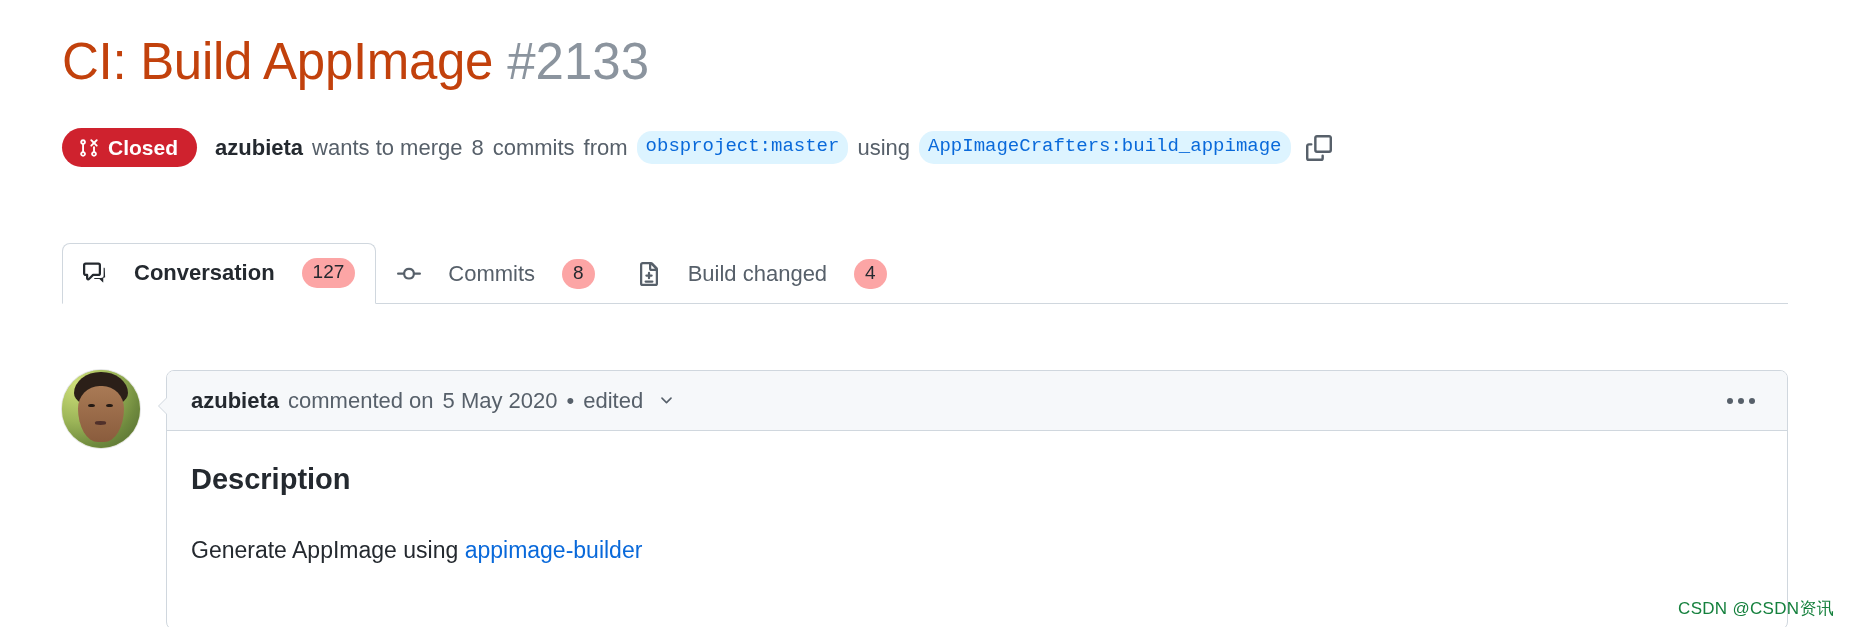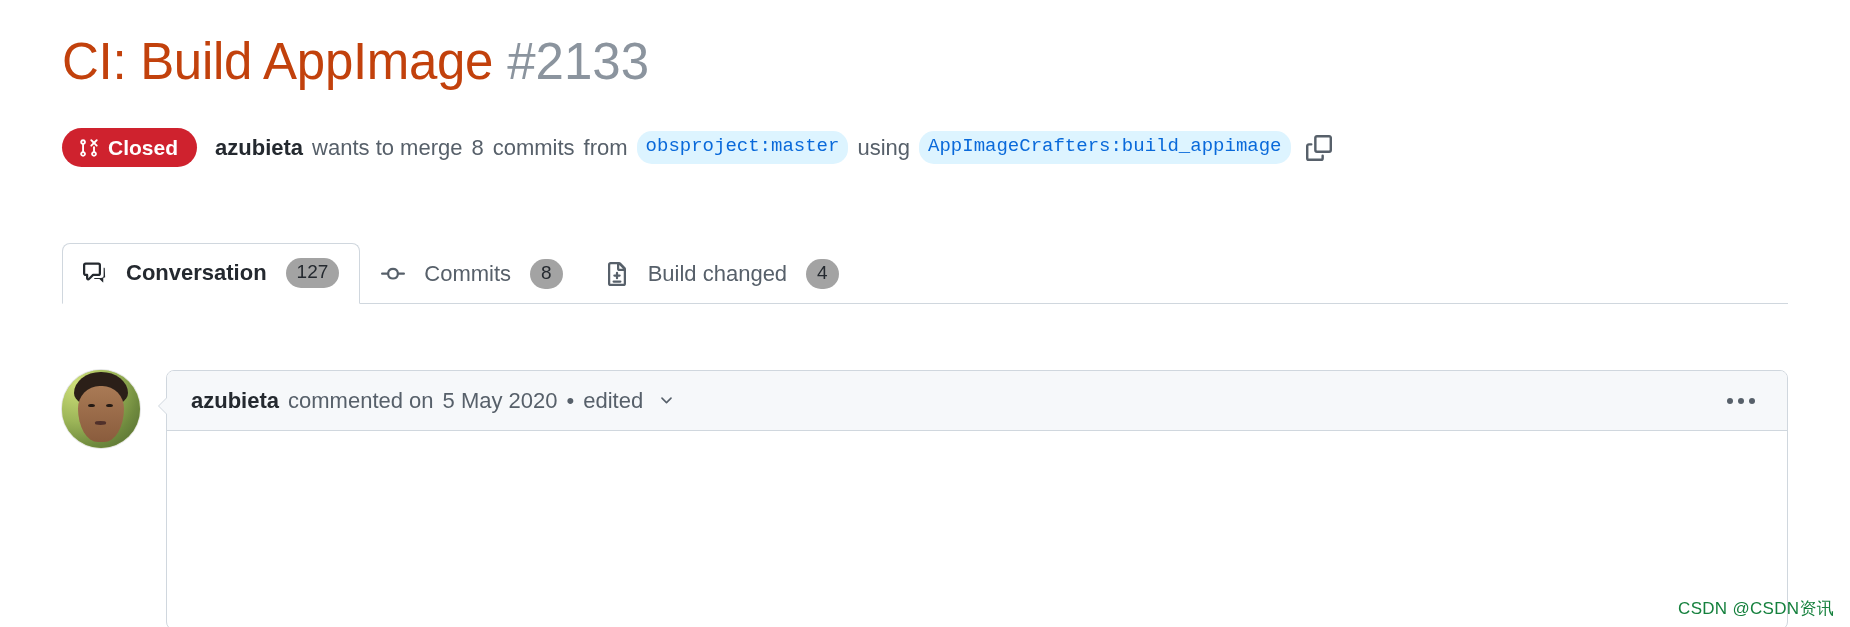--- a/index.html
+++ b/index.html
@@ -112,21 +112,21 @@
     position: absolute;
     left: 0;
     bottom: -1px;
     display: flex;
     align-items: flex-end;
     gap: 0px;
   }
   .tab {
     display: flex;
     align-items: center;
-    gap: 19px;
+    gap: 27px;
     padding: 14px 20px 15px 20px;
     font-size: 22px;
     color: #57606a;
     cursor: pointer;
     border: 1px solid transparent;
     border-bottom: none;
     background: transparent;
     line-height: 1;
   }
   .tab.is-selected {
@@ -139,21 +139,21 @@
   }
   .tab .tab-icon {
     display: inline-flex;
     align-items: center;
     color: #57606a;
   }
   .tab.is-selected .tab-icon { color: #24292f; }
   .tab .tab-icon svg { display: block; }
   .tab-counter {
     display: inline-block;
-    background: #a3a3a3;
+    background: #fca5a5;
     color: #24292f;
     border-radius: 22px;
     padding: 3px 11px 4px 11px;
     font-size: 19px;
     font-weight: 500;
     line-height: 1.2;
     min-width: 30px;
     text-align: center;
   }
 
@@ -427,19 +427,25 @@
           </span>
         </span>
 
         <span class="kebab">
           <i></i>
           <i></i>
           <i></i>
         </span>
       </div>
 
+      <div class="comment-body">
+        <div class="body-heading">Description</div>
+        <div class="body-para">
+          <span>Generate AppImage using </span><a href="#">appimage-builder</a>
+        </div>
+      </div>
 
     </div>
   </div>
 
   <div class="watermark">CSDN @CSDN资讯</div>
 
 </div>
 
 </body></html>

